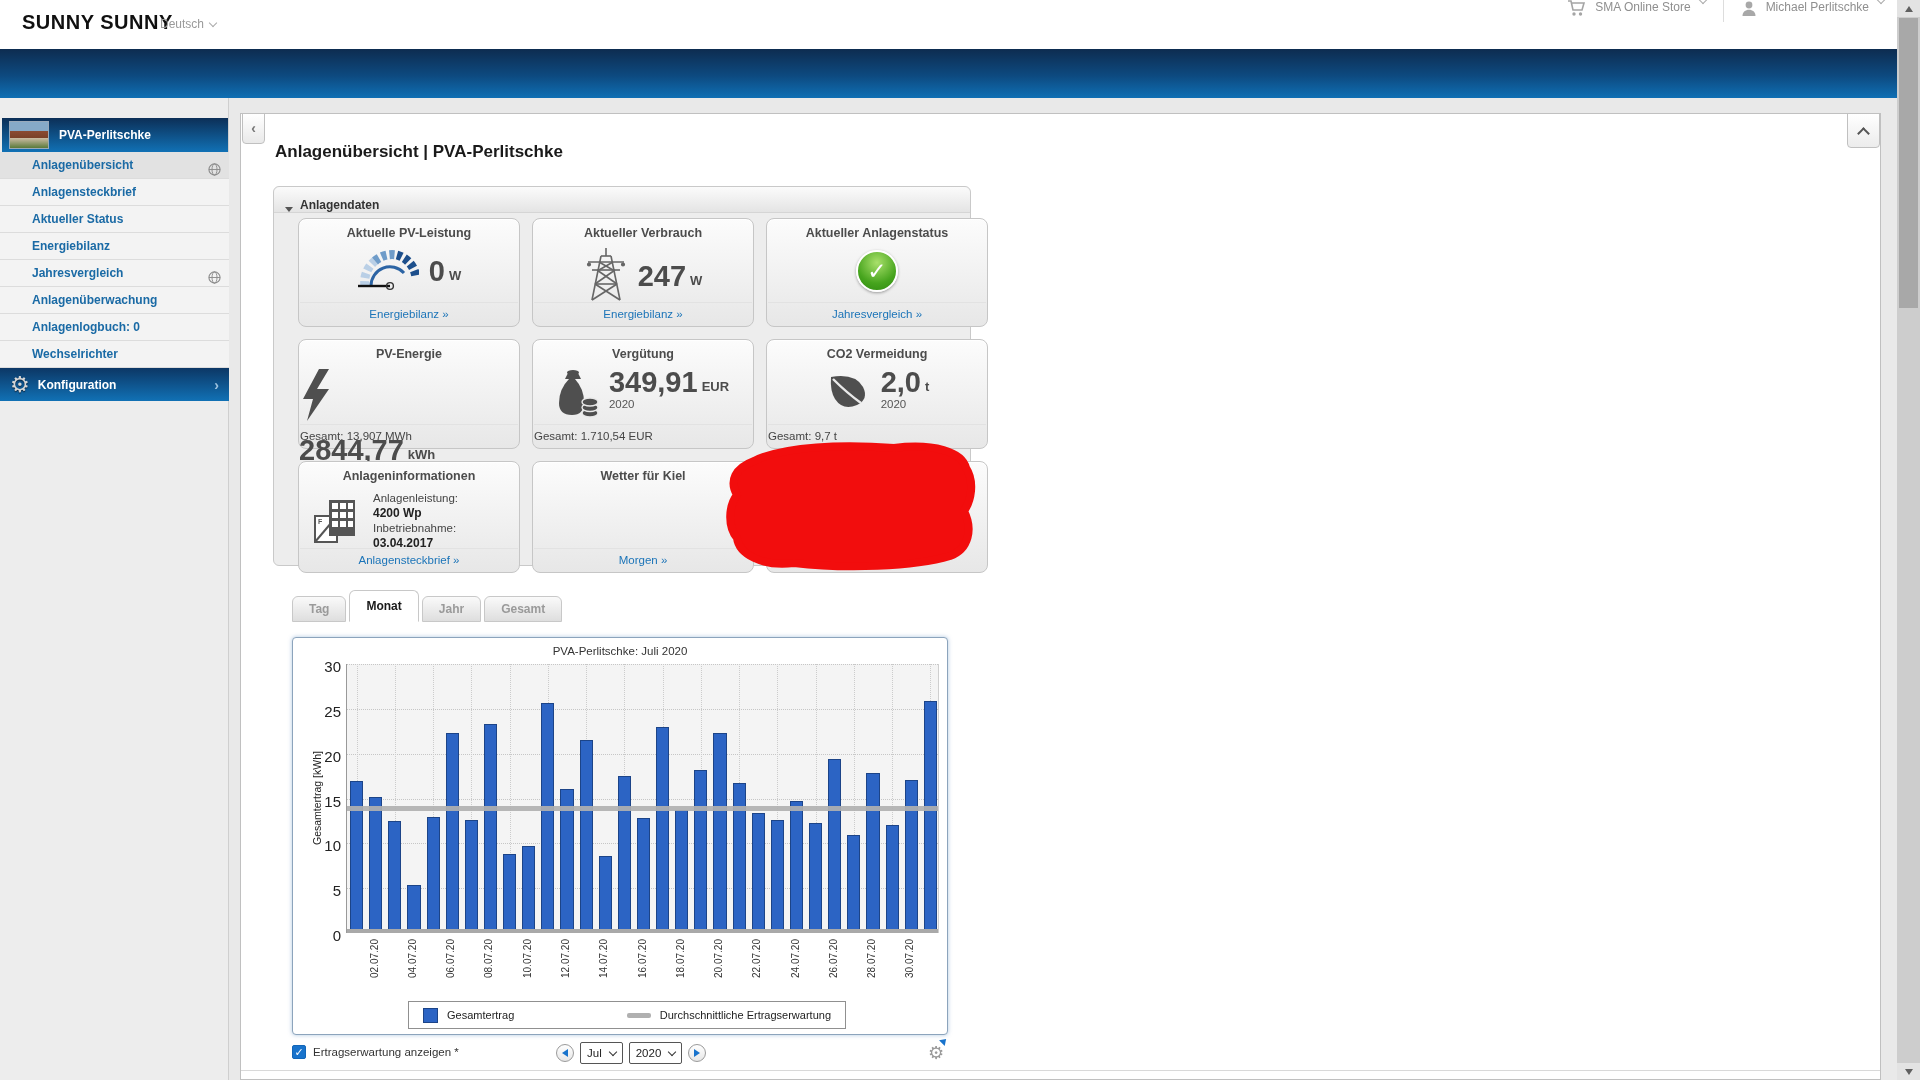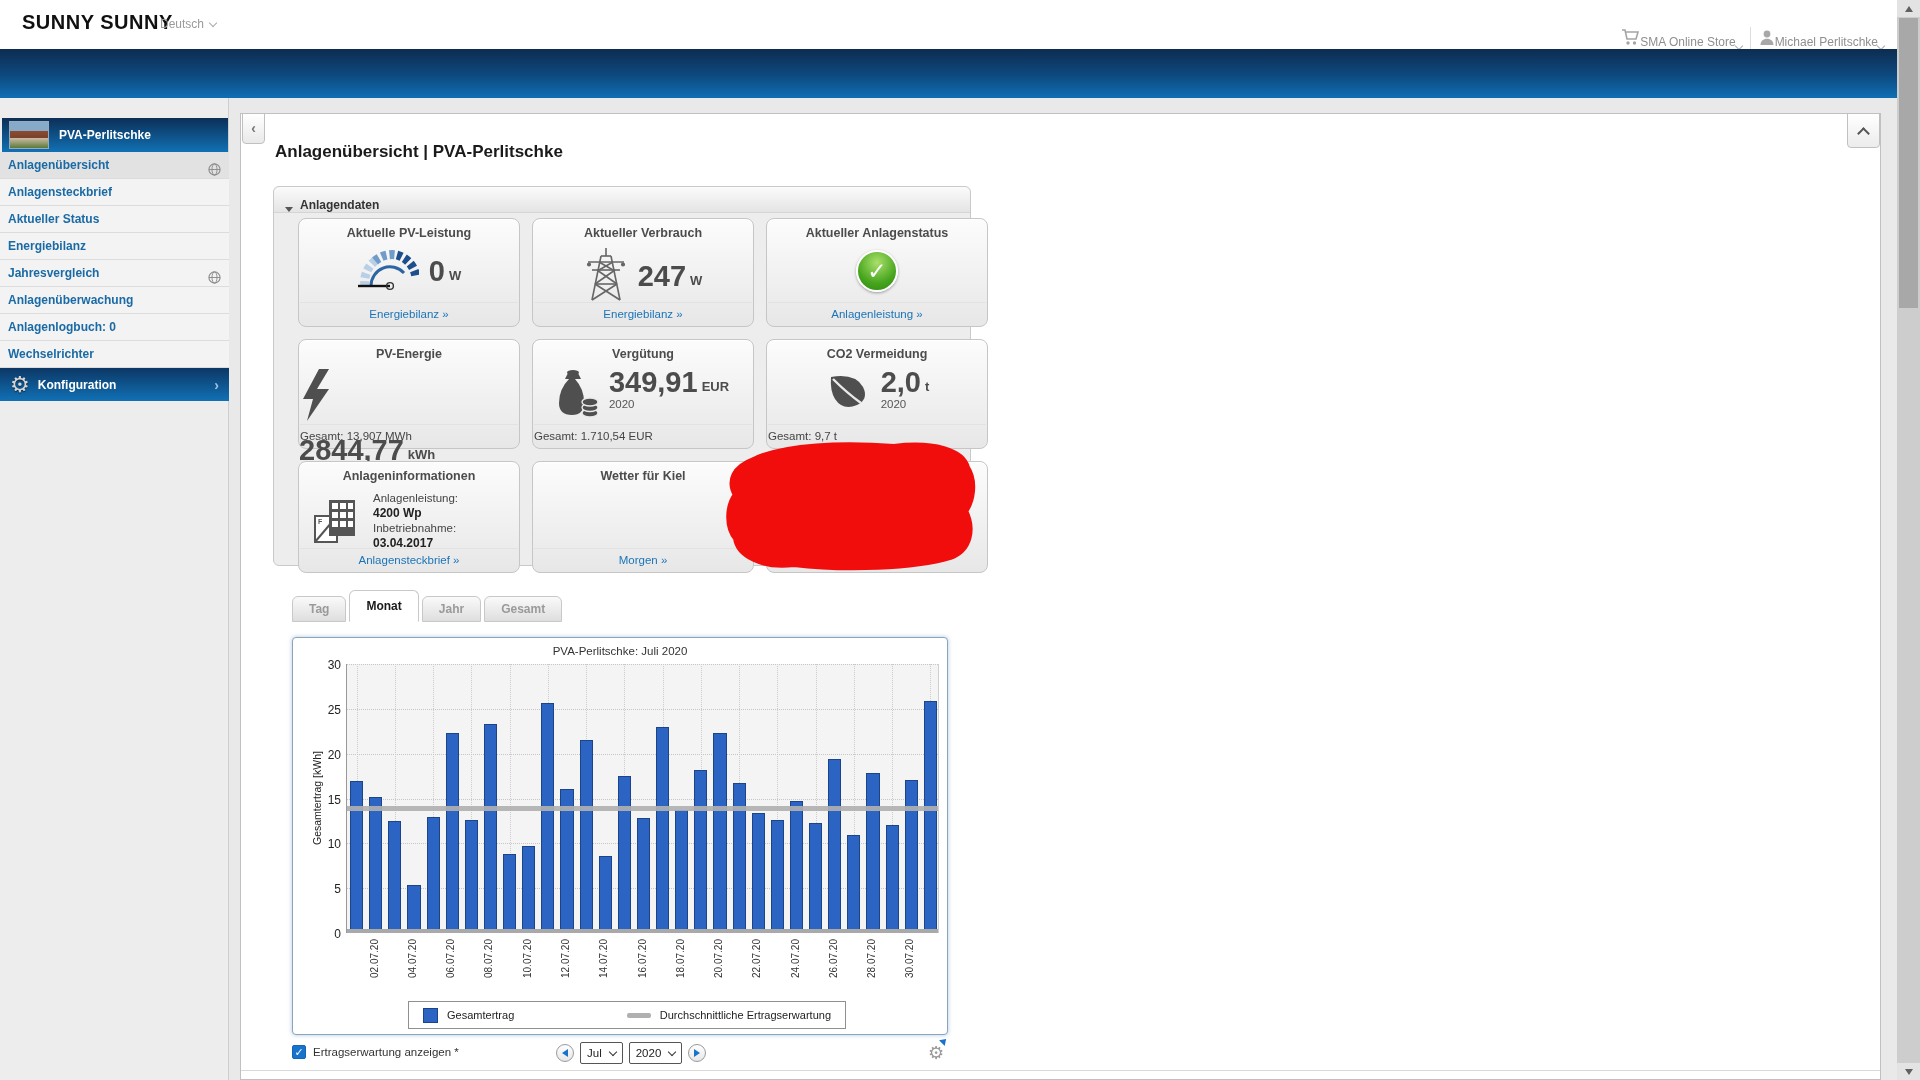--- a/index.html
+++ b/index.html
@@ -7,37 +7,37 @@
   body {
     width:1920px; height:1080px; position:relative; overflow:hidden;
     font-family:"Liberation Sans", sans-serif; background:#e9e9e9; color:#333;
   }
   .abs { position:absolute; }
 
   
   .topbar { left:0; top:0; width:1920px; height:49px; background:#fff; }
   .brand { left:22px; top:11px; font-size:20px; font-weight:bold; letter-spacing:.5px; color:#101010; }
   .lang { left:160px; top:17px; font-size:12px; color:#9a9a9a; display:flex; align-items:center; gap:6px; cursor:pointer; }
-  .top-right { top:0; right:36px; height:49px; display:flex; align-items:flex-end; font-size:12px; color:#8f8f8f; }
+  .top-right { top:0; right:36px; height:49px; display:flex; align-items:flex-start; gap:9px; font-size:12px; color:#8f8f8f; }
   .chev-down { display:inline-block; width:6px; height:6px; border-right:1.5px solid #aaa; border-bottom:1.5px solid #aaa; transform:rotate(45deg); margin-top:-3px; }
   .vsep { width:1px; height:22px; background:#ddd; margin:0 8px; }
 
   
   .banner { left:0; top:49px; width:1920px; height:49px;
     background:linear-gradient(180deg,#0d2c50 0%,#0d4a80 55%,#0f6fb4 100%); }
 
   
   .sidebar { left:0; top:98px; width:229px; height:982px; background:#ededed; border-right:1px solid #cfcfcf; }
   .plant-header { position:absolute; left:2px; top:20px; width:226px; height:34px;
     background:linear-gradient(180deg,#0c2f57,#1171b5); display:flex; align-items:center; gap:10px; padding-left:7px; }
   .plant-thumb { width:40px; height:28px; border:1px solid #9ab;
     background:linear-gradient(180deg,#86aac8 0%,#86aac8 35%,#8a4a32 36%,#7a4028 62%,#c9b9a0 63%,#5a7a3a 100%); }
   .plant-name { color:#fff; font-size:12px; font-weight:bold; }
   .menu { position:absolute; left:0; top:54px; width:229px; }
-  .menu-item { height:27px; line-height:26px; padding-left:8px; font-size:12px; font-weight:bold; color:#1a6aa5;
+  .menu-item { height:27px; line-height:26px; padding-left:32px; font-size:12px; font-weight:bold; color:#1a6aa5;
     background:#f3f3f3; border-bottom:1px solid #dcdcdc; position:relative; cursor:pointer; }
   .menu-item.active { background:#e2e2e2; }
   .menu-globe { position:absolute; right:8px; top:7px; }
   .config-bar { position:absolute; left:0; top:270px; width:229px; height:33px;
     background:linear-gradient(180deg,#0c3765,#1171b5); display:flex; align-items:center; padding-left:10px; gap:8px; cursor:pointer; }
   .config-gear { font-family:"DejaVu Sans", sans-serif; font-size:22px; color:#d6d6d6; text-shadow:0 1px 1px #06233f; line-height:20px; }
   .config-label { color:#fff; font-size:12px; font-weight:bold; }
   .config-chev { position:absolute; right:10px; color:#9fc3e0; font-size:14px; font-weight:bold; }
 
   
@@ -87,21 +87,21 @@
   .chart-box { left:292px; top:637px; width:656px; height:398px; background:#fff; border:1px solid #8ca4bc;
     border-radius:4px; box-shadow:0 0 4px rgba(110,155,200,.55); }
   .chart-title { position:absolute; left:0; right:0; top:7px; text-align:center; font-size:11.5px; color:#333; }
   .plot { position:absolute; left:53px; top:26px; width:593px; height:269px; background:#f4f4f4;
     border-left:1px solid #999; border-right:1px solid #cfcfcf; }
   .hgrid { position:absolute; left:0; width:100%; height:0; border-top:1px dotted #c6c6c6; }
   .vgrid { position:absolute; top:0; height:100%; width:0; border-left:1px dotted #cccccc; }
   .baseline { position:absolute; left:0; bottom:0; width:100%; height:4px; background:#a9a9a9; z-index:3; }
   .bar { position:absolute; bottom:0; z-index:2; border-style:solid; border-width:1px 1px 0 1px; }
   .avgline { position:absolute; left:0; width:100%; height:5px; z-index:4; opacity:.92; }
-  .ylab { position:absolute; width:30px; text-align:right; font-size:12px; color:#222; }
+  .ylab { position:absolute; width:30px; text-align:right; font-size:15px; color:#222; }
   .ylabel-title { position:absolute; width:140px; height:12px; font-size:10.5px; color:#222; text-align:center; transform:rotate(-90deg); }
   .xlabels { position:absolute; left:53px; top:297px; width:593px; height:62px; }
   .xlab { position:absolute; width:52px; height:12px; line-height:12px; font-size:10px; color:#333; text-align:right; transform:rotate(-90deg); }
   .legend { position:absolute; left:115px; top:363px; width:438px; height:28px; border:1px solid #909090; background:#fff;
     display:flex; align-items:center; padding:0 14px; gap:9px; font-size:11px; color:#222; }
   .swatch-bar { width:15px; height:15px; }
   .swatch-avg { width:24px; height:5px; border-radius:2px; margin-left:auto; }
 
   
   .ctrl-check { left:292px; top:1045px; display:flex; align-items:center; gap:7px; font-size:11.5px; color:#333; }
@@ -266,21 +266,21 @@
       </span>
     </div>
     <div class="tile-link">Energiebilanz »</div>
   </div>
 
   <div class="tile">
     <div class="tile-title">Aktueller Anlagenstatus</div>
     <div class="status-circle">
       <span class="status-check">✓</span>
     </div>
-    <div class="tile-link">Anlagenleistung »</div>
+    <div class="tile-link">Jahresvergleich »</div>
   </div>
 
   <div class="tile">
     <div class="tile-title">PV-Energie</div>
     <div class="tile-mid" style="align-items:flex-start;flex-direction:column;">
       <span style="margin-top:2px;">
         <svg width="34" height="52" viewBox="0 0 34 52">
             <polygon points="20,0 4,30 14,30 8,52 30,20 18,20 30,0" fill="#4f4f4f"></polygon>
           </svg>
       </span>

